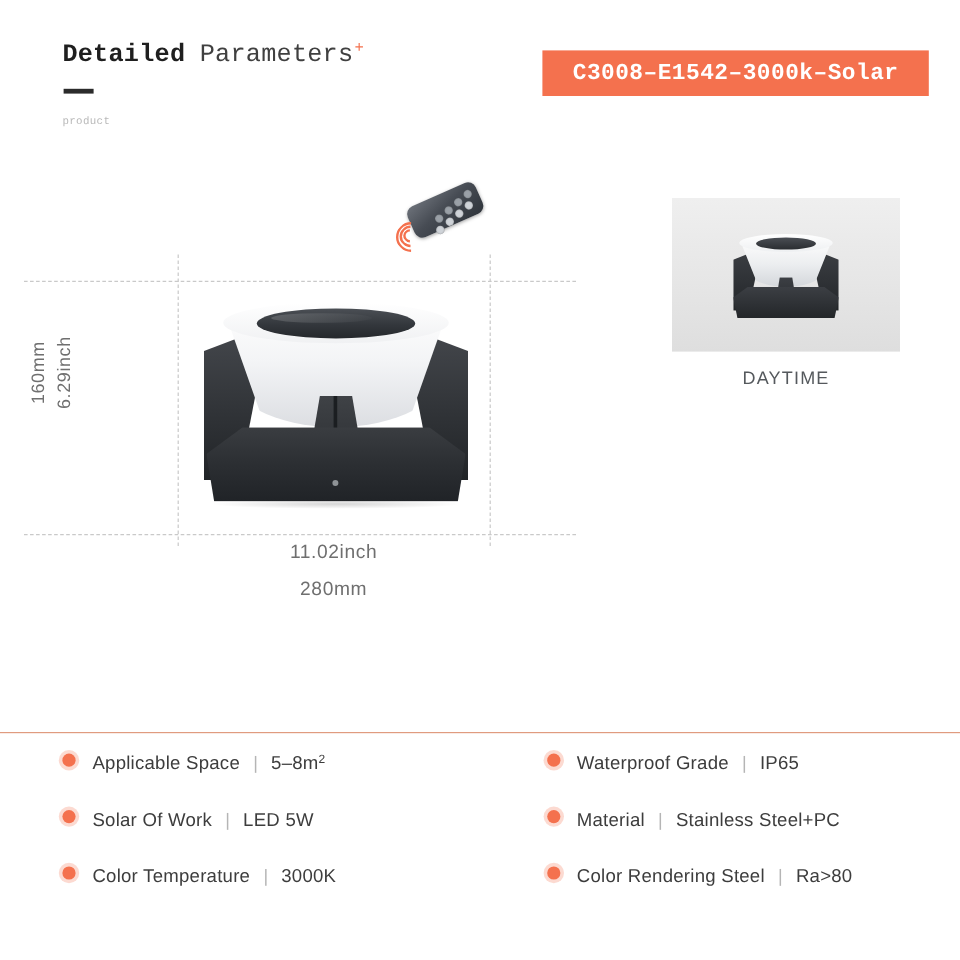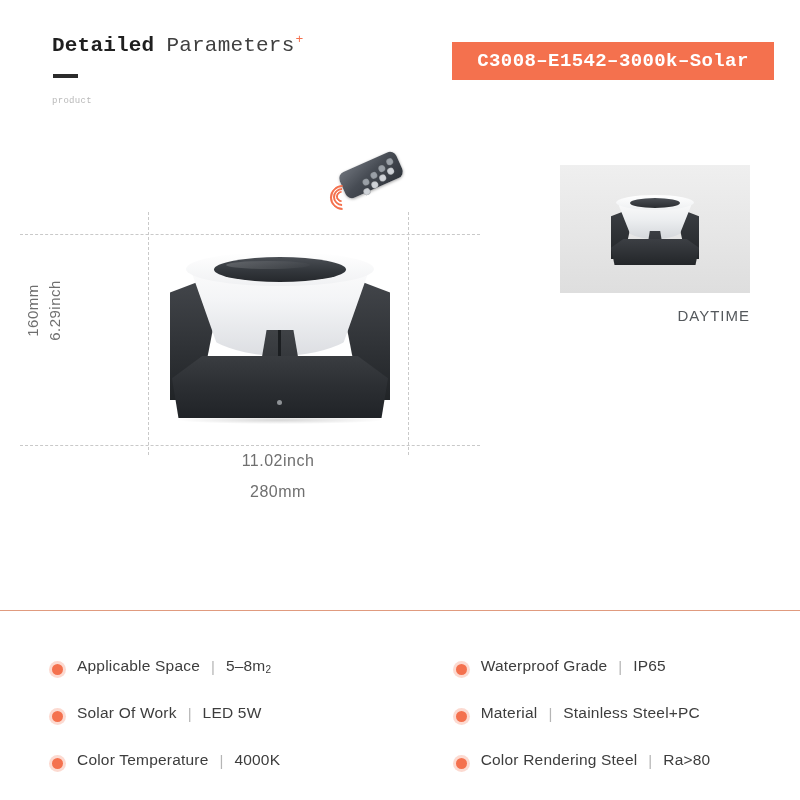--- a/index.html
+++ b/index.html
@@ -295,21 +295,21 @@
     overflow: hidden;
   }
   #thumb-day-img {
     background: linear-gradient(180deg,#efefef 0%,#e6e6e6 55%,#dedede 100%);
   }
   #thumb-night-img {
     background: radial-gradient(ellipse 150% 95% at 50% 58%, #d9b48c 0%, #b98f66 38%, #6d5441 78%, #4a3a2e 100%);
   }
   .thumb-caption {
     margin-top: 14px;
-    text-align: right;
+    text-align: center;
     font-size: 15px;
     color: #55595d;
     letter-spacing: 1px;
   }
 
   
   .mini-lamp { position: absolute; left: 45px; top: 30px; width: 100px; height: 72px; }
   .mini-shade {
     position: absolute;
     left: 12px; top: 6px;
@@ -365,21 +365,21 @@
     position: absolute;
     left: 0; top: 628px;
     width: 800px;
     display: flex;
   }
   .spec-col { width: 380px; }
   .spec-col.left  { padding-left: 52px; }
   .spec-col.right { padding-left: 430px; margin-left: -380px; width: 370px; }
   .spec-row {
     display: flex;
-    align-items: flex-end;
+    align-items: flex-start;
     height: 47px;
     white-space: nowrap;
   }
   .spec-bullet {
     width: 11px; height: 11px;
     border-radius: 50%;
     background: #f4714e;
     box-shadow: 0 0 0 3px rgba(244,113,78,0.26);
     margin-right: 14px;
     flex: none;
@@ -504,21 +504,21 @@
       <span class="spec-bullet"></span>
       <span class="spec-label">Solar Of Work</span>
       <span class="spec-sep">|</span>
       <span class="spec-value">LED 5W</span>
     </div>
 
     <div class="spec-row">
       <span class="spec-bullet"></span>
       <span class="spec-label">Color Temperature</span>
       <span class="spec-sep">|</span>
-      <span class="spec-value">4000K</span>
+      <span class="spec-value">3000K</span>
     </div>
 
   </div>
 
   <div class="spec-col right">
 
     <div class="spec-row">
       <span class="spec-bullet"></span>
       <span class="spec-label">Waterproof Grade</span>
       <span class="spec-sep">|</span>

